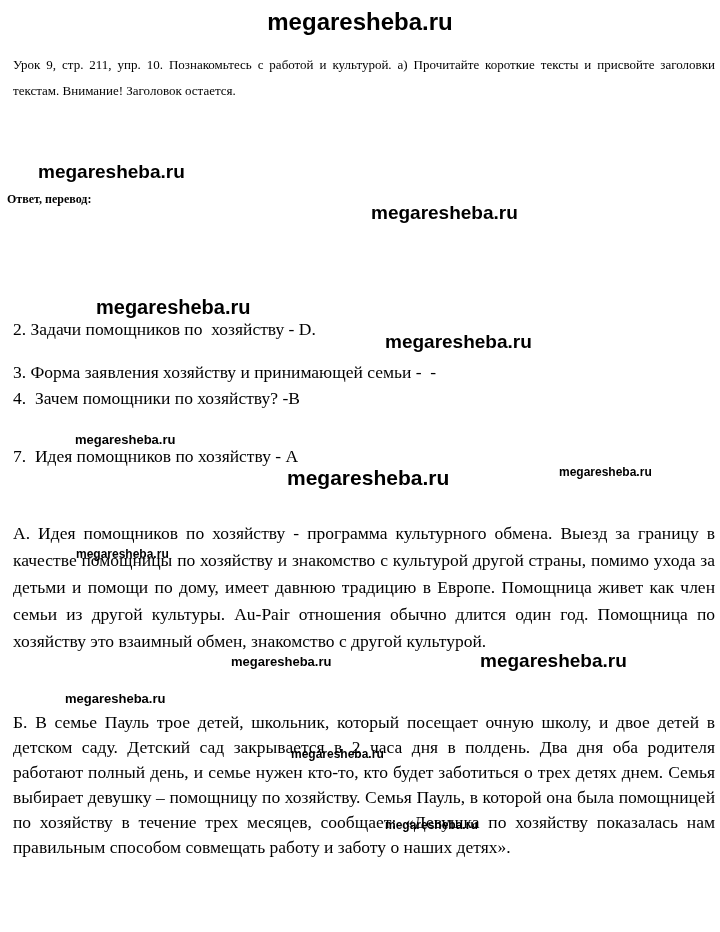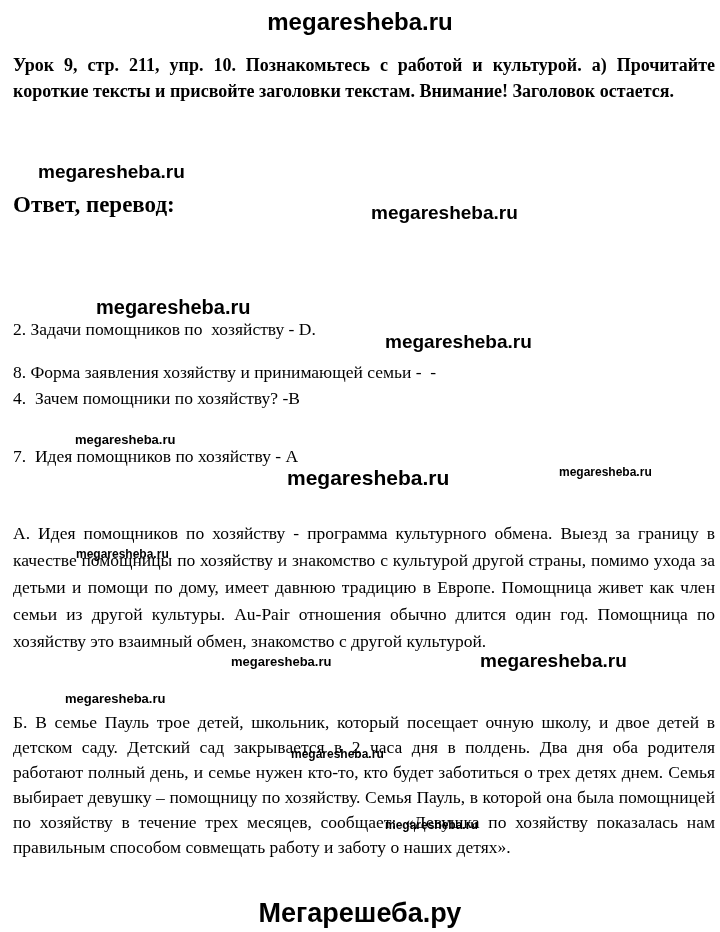--- a/index.html
+++ b/index.html
@@ -20,31 +20,31 @@
     width: 100%;
     text-align: center;
     font-family: "Liberation Sans", sans-serif;
     font-weight: bold;
     font-size: 24px;
   }
   .task-text {
     position: absolute;
     left: 10px; top: 46px;
     width: 702px;
-    font-weight: bold;
-    font-size: 18px;
+    font-weight: normal;
+    font-size: 13px;
     line-height: 26px;
     text-align: justify;
     text-align-last: left;
   }
   .answer-label {
     position: absolute;
-    left: 10px; top: 186px;
+    left: 4px; top: 186px;
     font-weight: bold;
-    font-size: 23px;
+    font-size: 12px;
   }
   .list-item {
     position: absolute;
     left: 10px;
     font-size: 17.5px;
     white-space: pre;
   }
   .li-1 { top: 270px; }
   .li-2 { top: 313px; }
   .li-3 { top: 356px; }
@@ -83,36 +83,35 @@
 
 <div class="page">
 
   <div class="brand-header">megaresheba.ru</div>
 
   <div class="task-text">Урок 9, стр. 211, упр. 10. Познакомьтесь с работой и культурой. а) Прочитайте короткие тексты и присвойте заголовки текстам. Внимание! Заголовок остается.</div>
 
   <div class="answer-label">Ответ, перевод:</div>
 
   <div class="list-item li-2">2. Задачи помощников по  хозяйству - D.</div>
-  <div class="list-item li-3">8. Форма заявления хозяйству и принимающей семьи -  -</div>
+  <div class="list-item li-3">3. Форма заявления хозяйству и принимающей семьи -  -</div>
   <div class="list-item li-4">4.  Зачем помощники по хозяйству? -В</div>
   <div class="list-item li-5">7.  Идея помощников по хозяйству - А</div>
 
   <div class="para para-a">А. Идея помощников по хозяйству - программа культурного обмена. Выезд за границу в качестве помощницы по хозяйству и знакомство с культурой другой страны, помимо ухода за детьми и помощи по дому, имеет давнюю традицию в Европе. Помощница живет как   член семьи из другой культуры. Au-Pair отношения обычно длится один год. Помощница по хозяйству это взаимный обмен, знакомство с другой культурой.</div>
   <div class="para para-b">Б. В семье Пауль трое детей, школьник, который посещает очную школу, и двое детей в детском саду. Детский сад закрывается в 2 часа дня в полдень. Два дня оба родителя работают полный день, и семье нужен кто-то, кто будет заботиться о трех детях днем. Семья выбирает девушку – помощницу по хозяйству. Семья Пауль, в которой она была   помощницей по хозяйству в течение трех месяцев, сообщает: «Девушка по хозяйству показалась нам правильным способом совмещать работу и заботу о наших детях».</div>
 
   <span class="wm" style="left:35px;  top:155px; font-size:19px;">megaresheba.ru</span>
   <span class="wm" style="left:368px; top:196px; font-size:19px;">megaresheba.ru</span>
   <span class="wm" style="left:93px;  top:290px; font-size:20px;">megaresheba.ru</span>
   <span class="wm" style="left:382px; top:325px; font-size:19px;">megaresheba.ru</span>
   <span class="wm wm-sm" style="left:72px;  top:426px; font-size:13px;">megaresheba.ru</span>
   <span class="wm" style="left:284px; top:460px; font-size:21px;">megaresheba.ru</span>
   <span class="wm wm-sm" style="left:556px; top:459px; font-size:12px;">megaresheba.ru</span>
   <span class="wm wm-sm" style="left:73px;  top:541px; font-size:12px;">megaresheba.ru</span>
   <span class="wm wm-sm" style="left:228px; top:648px; font-size:13px;">megaresheba.ru</span>
   <span class="wm" style="left:477px; top:644px; font-size:19px;">megaresheba.ru</span>
   <span class="wm wm-sm" style="left:62px;  top:685px; font-size:13px;">megaresheba.ru</span>
   <span class="wm wm-sm" style="left:288px; top:741px; font-size:12px;">megaresheba.ru</span>
   <span class="wm wm-sm" style="left:382px; top:812px; font-size:12px;">megaresheba.ru</span>
 
-  <div class="footer-brand">Мегарешеба.ру</div>
 
 </div>
 
 </body></html>

